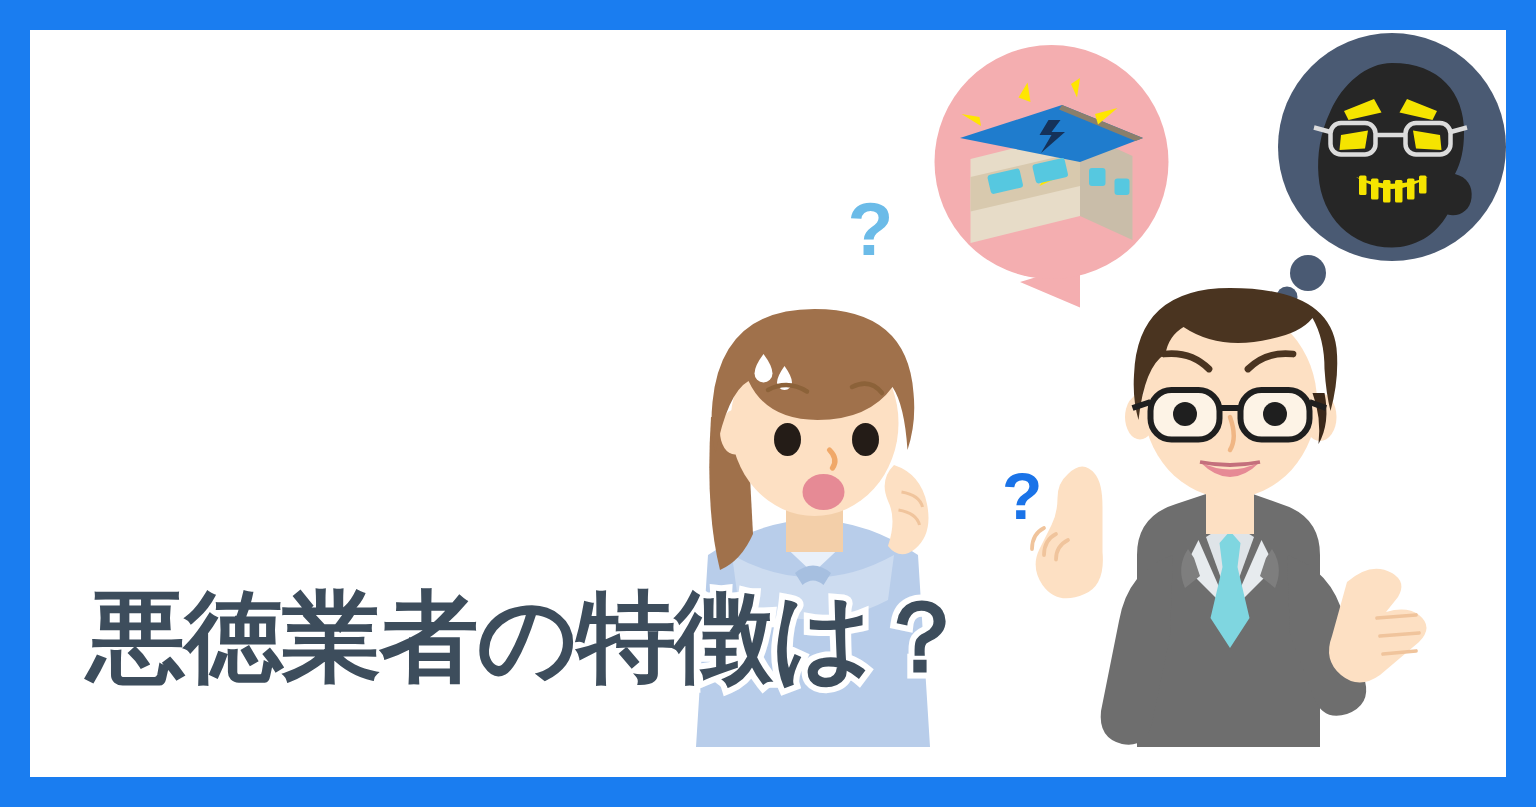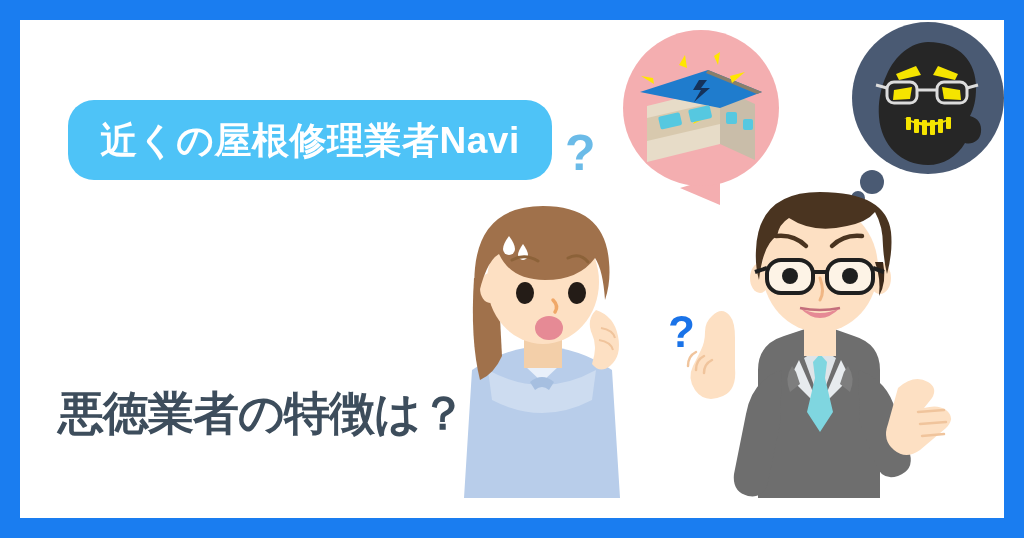--- a/index.html
+++ b/index.html
@@ -41,21 +41,21 @@
   
   .headline1{
     position:absolute;left:35px;top:298px;
     font-size:46px;font-weight:bold;color:#1a73e8;
     white-space:nowrap;line-height:1.12;letter-spacing:-1px;
     -webkit-text-stroke:7px #ffffff;paint-order:stroke fill;
     z-index:8;
   }
   .headline2{
     position:absolute;left:38px;top:368px;
-    font-size:46px;font-weight:bold;color:#3d4d5c;
+    font-size:66px;font-weight:bold;color:#3d4d5c;
     white-space:nowrap;line-height:1.12;letter-spacing:-1px;
     -webkit-text-stroke:8px #ffffff;paint-order:stroke fill;
     z-index:8;
   }
 
   
   .art{position:absolute;left:0;top:0;width:984px;height:498px;}
   .art svg{position:absolute;left:0;top:0;}
   .layer-bubbles{z-index:3;}
   .layer-people{z-index:5;}
@@ -245,23 +245,20 @@
             <g stroke="#f0c49c" stroke-width="2.5" fill="none" stroke-linecap="round">
               <path d="M898 392 l26 -2"></path>
               <path d="M900 404 l26 -2"></path>
               <path d="M902 416 l22 -2"></path>
             </g>
           </g>
         </g>
       </svg>
     </div>
 
-    <div class="badge">
-      <span class="badge-label">近くの屋根修理業者Navi</span>
-    </div>
 
     <div class="q-light">?</div>
     <div class="q-blue">?</div>
 
     <div class="headline2">悪徳業者の特徴は？</div>
 
   </div>
 </div>
 
 </body></html>

